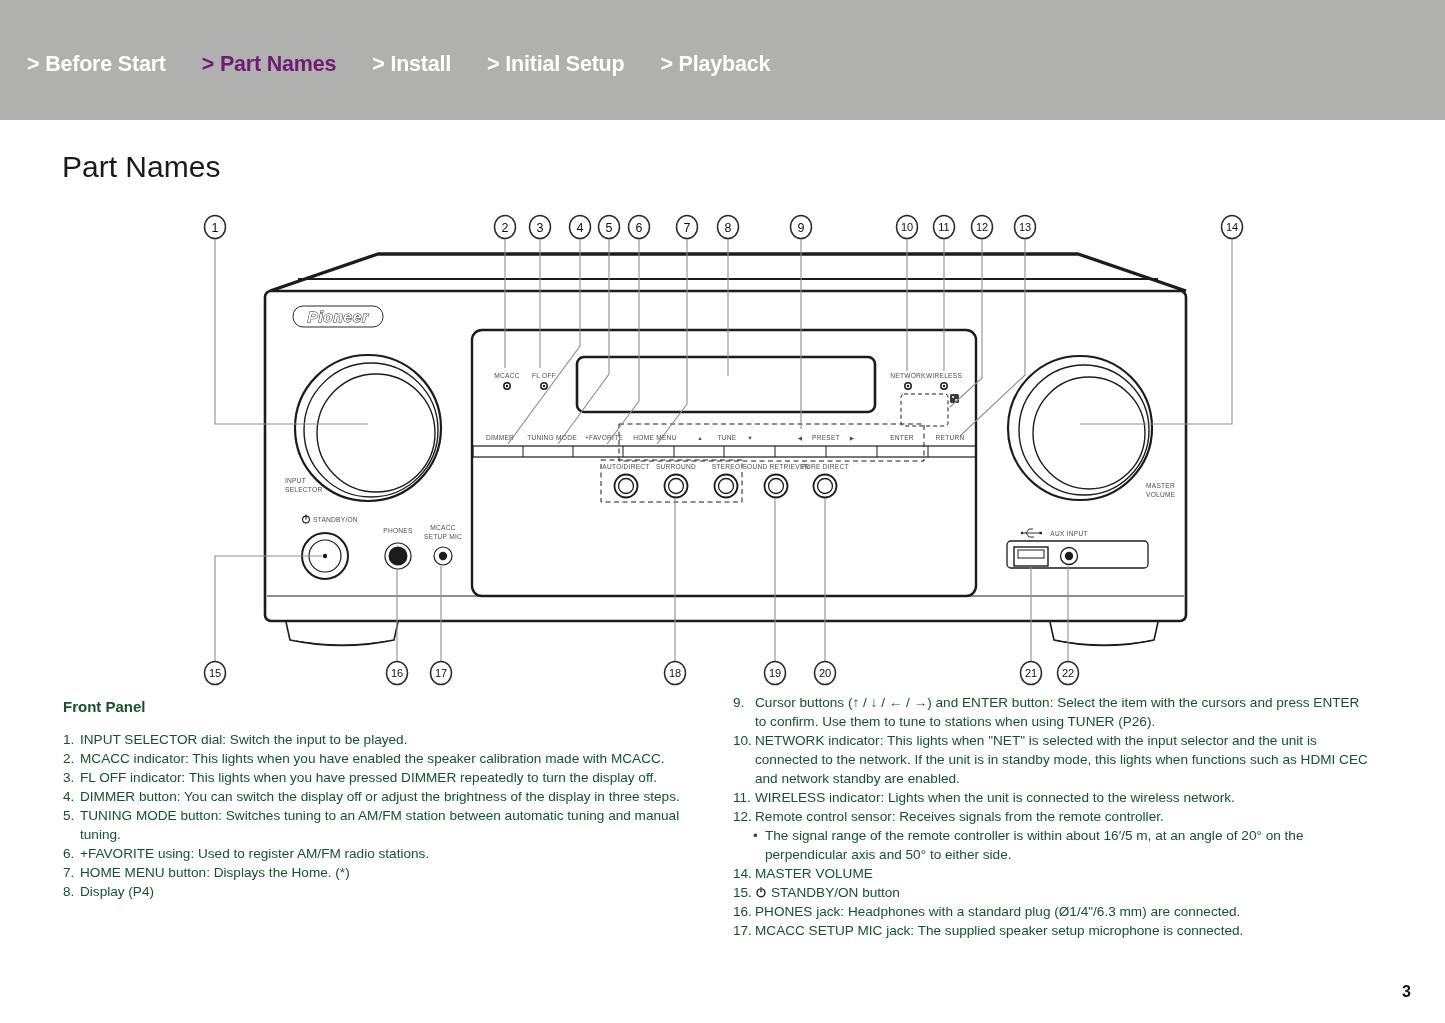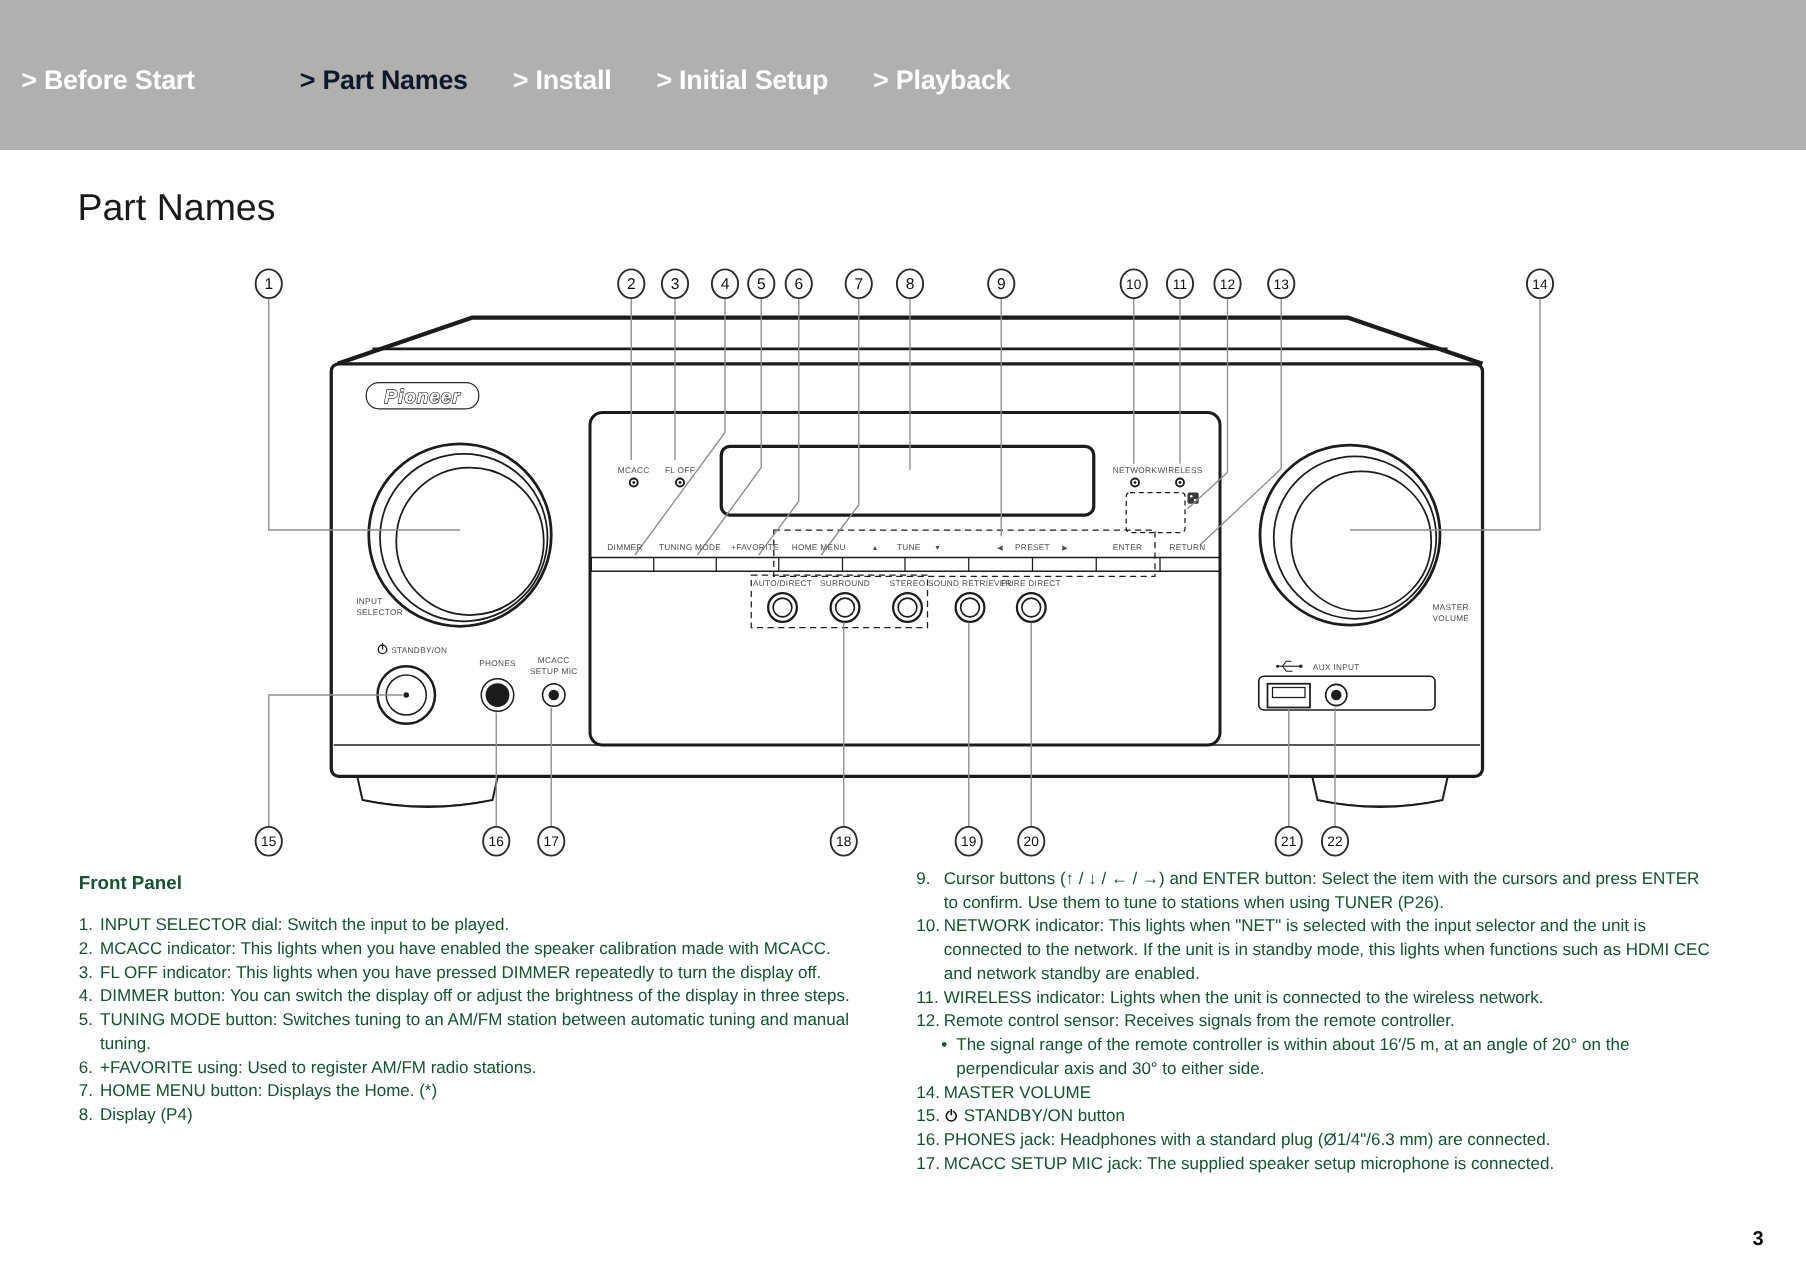--- a/index.html
+++ b/index.html
@@ -6,27 +6,27 @@
   body{
     width:1445px;height:1023px;position:relative;overflow:hidden;
     background:#ffffff;color:#1a1a1a;
     font-family:"Liberation Sans",sans-serif;
   }
   
   .nav{
     position:absolute;left:0;top:0;width:1445px;height:120px;
     background:#b0b0ae;box-sizing:border-box;
     display:flex;align-items:flex-start;gap:36px;
-    padding:52px 0 0 17px;
+    padding:52px 0 0 27px;
   }
   .nav span{
     font-size:21.5px;font-weight:bold;color:#ffffff;
     letter-spacing:-0.2px;white-space:nowrap;cursor:default;
   }
-  .nav span.active{color:#0f172a;margin-left:48px;}
+  .nav span.active{color:#701a75;}
 
   .page-title{
     position:absolute;left:62px;top:150px;
     font-size:30px;font-weight:normal;color:#1a1a1a;
   }
 
   svg.diagram{position:absolute;left:0;top:0;width:1445px;height:1023px;}
 
   
   svg .lbl{fill:#4d4d4d;font-size:6.6px;letter-spacing:.25px;text-anchor:middle;
@@ -400,21 +400,21 @@
   <div class="item">
     <span class="num">11.</span>
     <span class="txt">WIRELESS indicator: Lights when the unit is connected to the wireless network.</span>
   </div>
   <div class="item">
     <span class="num">12.</span>
     <span class="txt">Remote control sensor: Receives signals from the remote controller.</span>
   </div>
   <div class="bullet-row">
     <span class="bm">•</span>
-    <span class="txt">The signal range of the remote controller is within about 16′/5 m, at an angle of 20° on the perpendicular axis and 30° to either side.</span>
+    <span class="txt">The signal range of the remote controller is within about 16′/5 m, at an angle of 20° on the perpendicular axis and 50° to either side.</span>
   </div>
   <div class="item">
     <span class="num">14.</span>
     <span class="txt">MASTER VOLUME</span>
   </div>
   <div class="item">
     <span class="num">15.</span>
     <span class="txt"><svg class="pwr" viewBox="0 0 12 12">
           <circle cx="6" cy="6.8" r="4" fill="none" stroke="#111" stroke-width="1.3"></circle>
           <line x1="6" y1="1" x2="6" y2="6.4" stroke="#fff" stroke-width="2.4"></line>

